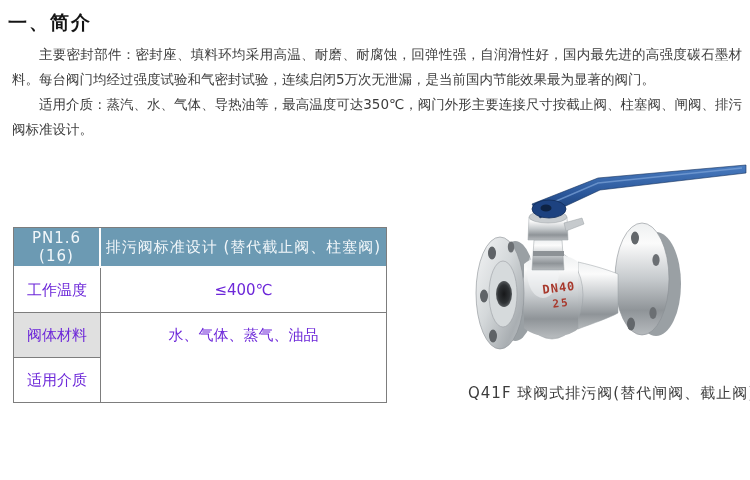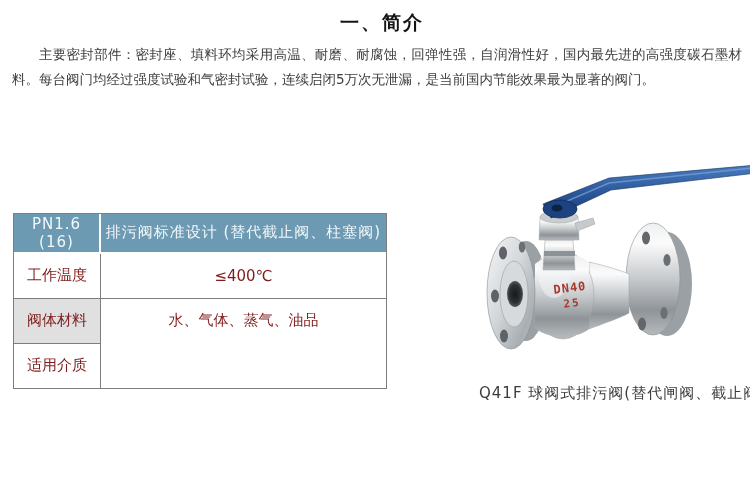--- a/index.html
+++ b/index.html
@@ -5,36 +5,36 @@
   html,body{margin:0;padding:0;}
   body{
     width:750px;height:480px;background:#ffffff;overflow:hidden;
     font-family:"DejaVu Sans","Liberation Sans",sans-serif;
     color:#3c3c3c;position:relative;
   }
   .sec-heading{
     font-size:19px;font-weight:bold;color:#141414;margin:0;
     letter-spacing:2px;
   }
-  .intro-heading{padding:10px 0 0 14px;height:28px;text-align:center;}
+  .intro-heading{padding:10px 0 0 8px;height:28px;}
   .intro-text{margin-top:4px;height:148px;overflow:visible;}
   .para{
     margin:0 8px 0 12px;font-size:13.5px;line-height:25px;
     text-align:justify;text-indent:2em;color:#3c3c3c;
   }
   .specs-heading{padding:38px 0 0 14px;height:28px;}
-  .content-row{display:flex;margin:8px 0 0 13px;align-items:center;gap:11px;}
+  .content-row{display:flex;margin:8px 0 0 13px;align-items:flex-end;}
   
   .spec-table{
     width:372px;flex:none;display:grid;grid-template-columns:87px 1fr;
     border:1px solid #7d7d7d;background:#fff;
   }
   .cell{
     display:flex;align-items:center;justify-content:center;
-    font-size:15px;color:#7f1d1d;text-align:center;
+    font-size:15px;color:#6d28d9;text-align:center;
   }
   .cell.head{
     background:#6c9ab3;color:#f2f7fa;height:38px;
     border-bottom:2px solid #fdfdfd;font-size:15px;letter-spacing:1px;
   }
   .cell.head-left{border-right:2px solid #fdfdfd;}
   .cell.body-cell{height:44px;}
   .cell.label{border-right:1px solid #7d7d7d;}
   .cell.bb{border-bottom:1px solid #7d7d7d;}
   .cell.alt{background:#e0e0e0;font-family:Liberation Mono, monospace;}
@@ -46,20 +46,21 @@
     font-size:15px;color:#3c3c3c;letter-spacing:1px;white-space:nowrap;
   }
 </style>
 </head>
 <body>
 
 <div>
   <h2 class="sec-heading intro-heading">一、简介</h2>
   <div class="intro-text">
     <p class="para">主要密封部件：密封座、填料环均采用高温、耐磨、耐腐蚀，回弹性强，自润滑性好，国内最先进的高强度碳石墨材料。每台阀门均经过强度试验和气密封试验，连续启闭5万次无泄漏，是当前国内节能效果最为显著的阀门。</p>
+    <p class="para">适用介质：蒸汽、水、气体、导热油等，最高温度可达350℃，阀门外形主要连接尺寸按截止阀、柱塞阀、闸阀、排污阀标准设计。</p>
   </div>
 </div>
 
 <div>
 
   <div class="content-row">
 
     <div class="spec-table">
       <div class="cell head head-left">PN1.6 (16)</div>
       <div class="cell head">排污阀标准设计 (替代截止阀、柱塞阀)</div>

